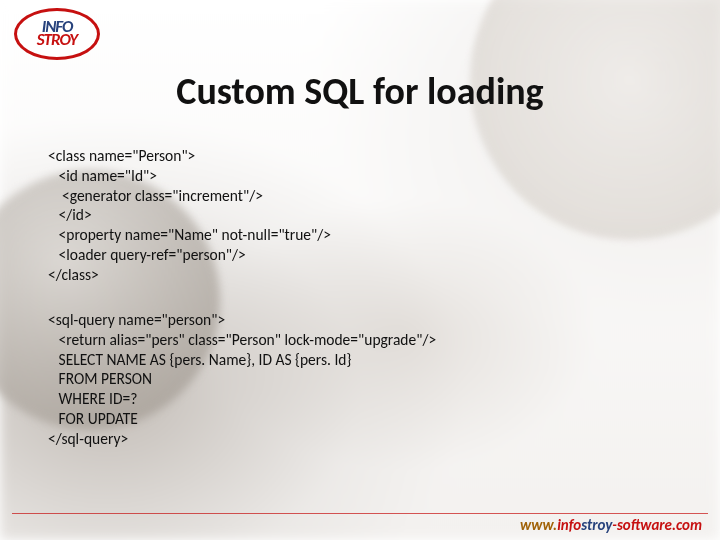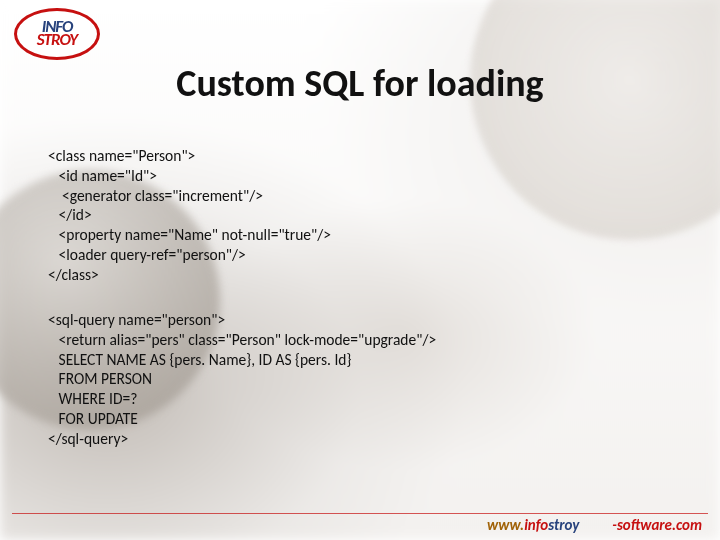--- a/index.html
+++ b/index.html
@@ -76,21 +76,21 @@
   .logo-oval .stroy {
     color: #c61010;
     font-size: 17px;
   }
 
   h1.slide-title {
     position: absolute;
     top: 60px;
     left: 0;
     right: 0;
-    margin: 0;
+    margin: 8px;
     text-align: center;
     color: #111;
     font-weight: 700;
     font-size: 38px;
   }
 
   .code-block {
     position: absolute;
     left: 48px;
     font-size: 15.5px;
@@ -114,21 +114,21 @@
     position: absolute;
     right: 18px;
     bottom: 6px;
     font-style: italic;
     font-weight: 700;
     font-size: 15px;
   }
   .footer-url .www { color: #a16207; }
   .footer-url .info { color: #c61010; }
   .footer-url .stroy { color: #27427c; }
-  .footer-url .tail { color: #c61010; margin-left: 33px; }
+  .footer-url .tail { color: #c61010; }
 </style>
 </head>
 <body>
 
 <div class="bg-wash"></div>
 <div class="bg-plate"></div>
 <div class="bg-clock"></div>
 
 <div class="logo">
   <div class="logo-oval">

